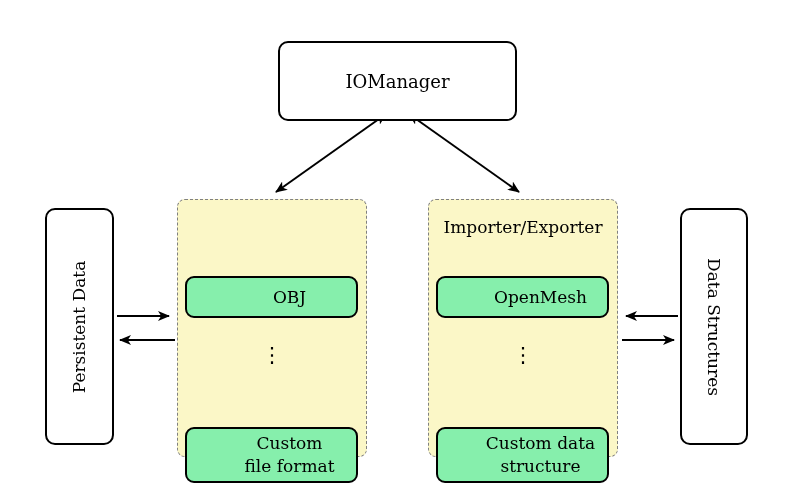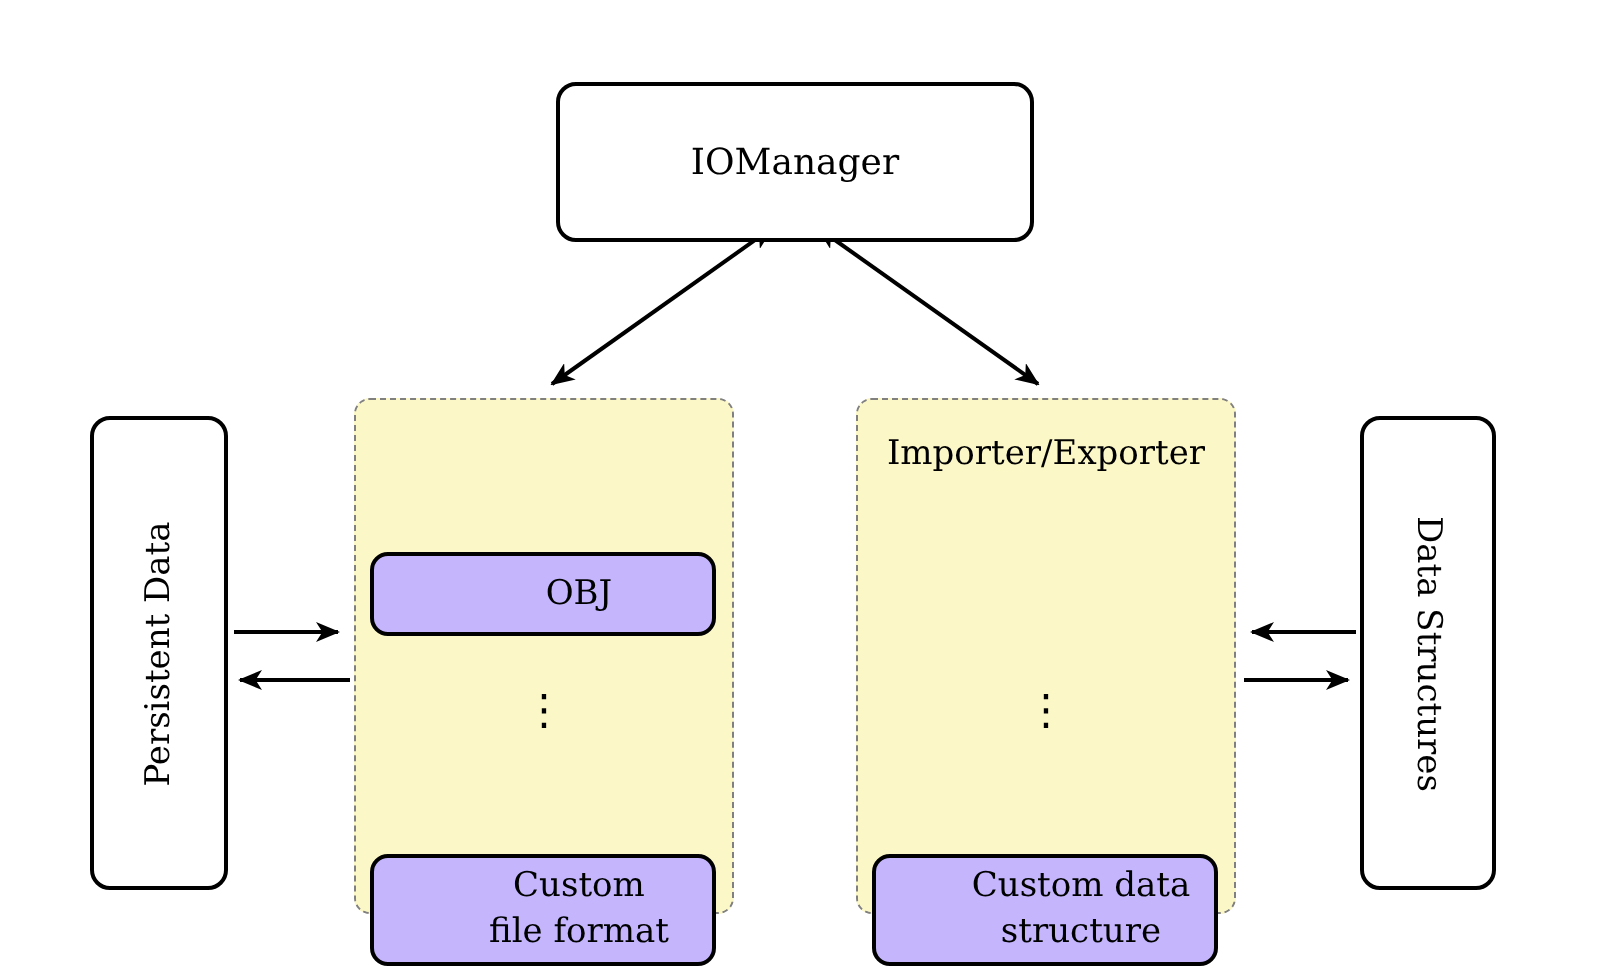--- a/index.html
+++ b/index.html
@@ -74,21 +74,21 @@
     left: 0;
     width: 100%;
     text-align: center;
     font-size: 17px;
   }
   .item {
     position: absolute;
     left: 7px;
     width: 173px;
     box-sizing: border-box;
-    background: #c4b5fd;
+    background: #86efac;
     border: 2.5px solid #000000;
     border-radius: 9px;
     display: flex;
     align-items: center;
     justify-content: center;
     text-align: center;
     font-size: 17px;
     line-height: 23px;
     white-space: pre-line;
     padding-left: 36px;
@@ -138,18 +138,19 @@
 
   <div class="group" id="group-reader-writer">
     <div class="item item-top">OBJ</div>
     <div class="dots">⋮</div>
     <div class="item item-bottom">Custom
 file format</div>
   </div>
 
   <div class="group" id="group-importer-exporter">
     <div class="group-title">Importer/Exporter</div>
+    <div class="item item-top">OpenMesh</div>
     <div class="dots">⋮</div>
     <div class="item item-bottom">Custom data
 structure</div>
   </div>
 
 </div>
 
 </body></html>

